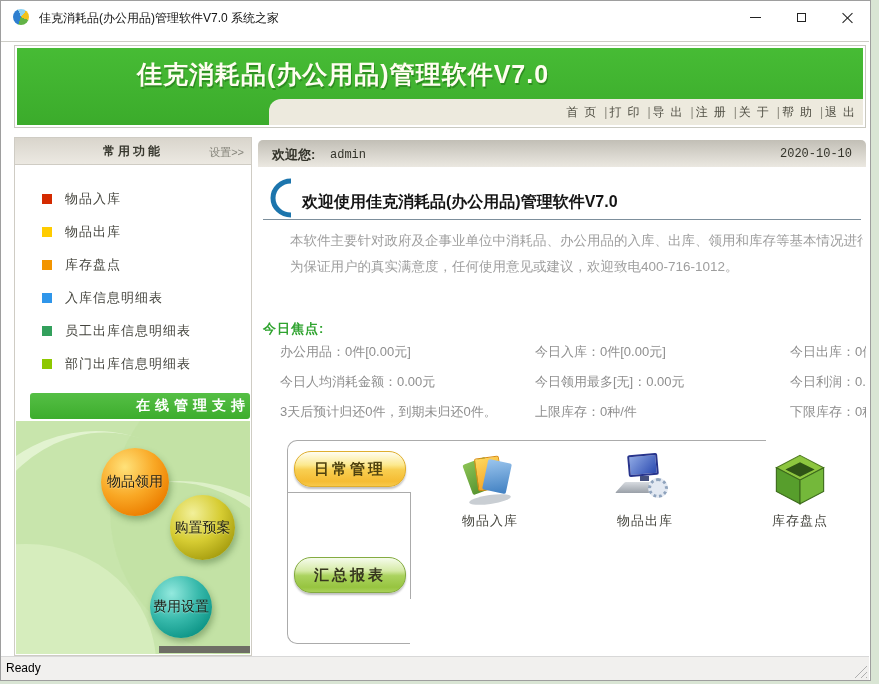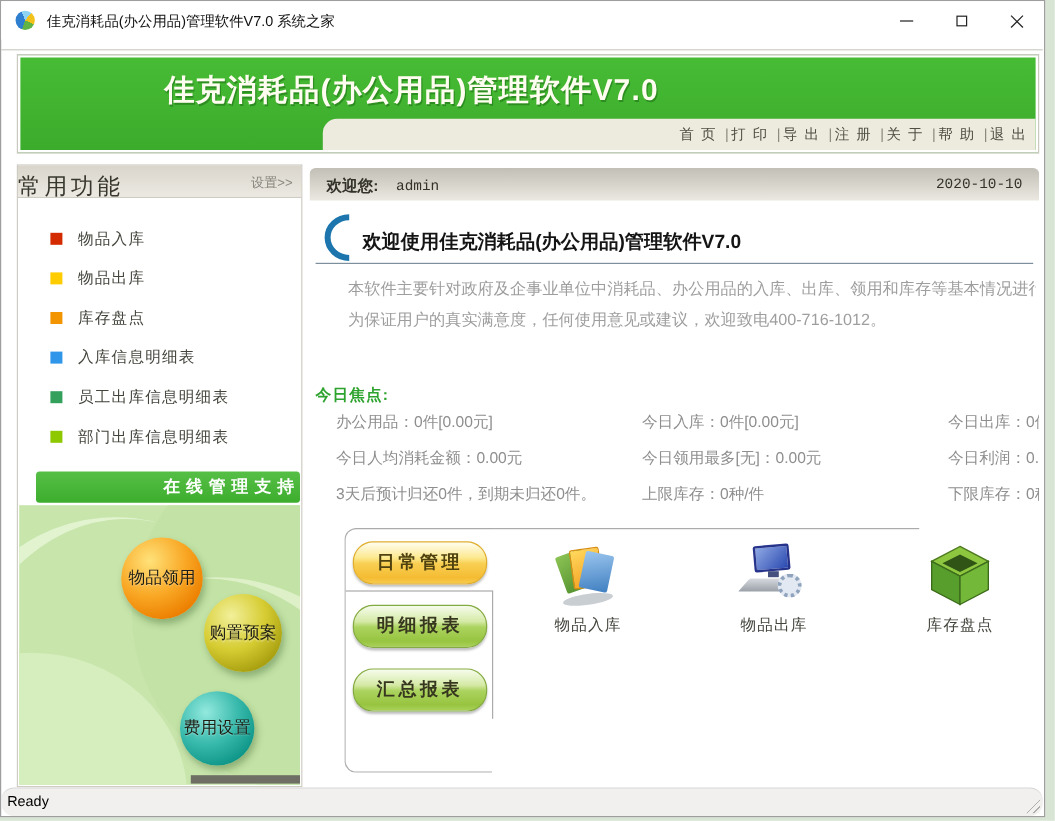--- a/index.html
+++ b/index.html
@@ -29,21 +29,21 @@
     text-shadow:1px 2px 0 rgba(30,110,20,.55); white-space:nowrap; }
   .menu-strip { right:2px; bottom:2px; left:254px; height:26px; background:#edeade; border-top-left-radius:12px;
     display:flex; align-items:center; justify-content:flex-end; }
   .menu-item { font-size:12px; color:#504f44; letter-spacing:6px; padding:0 2px; cursor:pointer; white-space:nowrap; }
   .menu-sep { font-size:12px; color:#8a887c; }
 
   
   .sidebar { left:14px; top:137px; width:238px; height:519px; background:#fff; border:1px solid #cfccc4; }
   .sb-header { left:0; top:0; right:0; height:27px; background:linear-gradient(180deg,#d9d5cc,#ece9e2);
     border-bottom:1px solid #cfccc4; }
-  .sb-header-title { left:0; right:0; top:5px; text-align:left; font-size:19px; font-weight:normal; color:#37372e; letter-spacing:3px; }
+  .sb-header-title { left:0; right:0; top:5px; text-align:center; font-size:12px; font-weight:bold; color:#37372e; letter-spacing:3px; }
   .sb-settings { right:7px; top:7px; font-size:11px; color:#87867c; cursor:pointer; }
   .sb-list { left:0; top:44px; right:0; }
   .sb-item { display:flex; align-items:center; height:33px; padding-left:27px; cursor:pointer; }
   .bullet { width:10px; height:10px; margin-right:13px; flex:0 0 auto; }
   .sb-label { font-size:13px; color:#45453e; letter-spacing:1px; white-space:nowrap; }
   .support-bar { left:15px; right:1px; top:255px; height:26px; border-radius:3px;
     background:linear-gradient(180deg,#55bf45,#3dad2d); display:flex; align-items:center; justify-content:flex-end;font-family:Liberation Mono, monospace; }
   .support-title { font-size:14px; font-weight:bold; color:#fff; letter-spacing:5px; }
   .support-panel { left:1px; right:1px; top:283px; bottom:1px; background:#c8e5ac; overflow:hidden; }
   .leafA { width:280px; height:280px; border-radius:50%; border-left:16px solid #e2f3d0; left:-60px; top:10px; transform:rotate(18deg); }
@@ -111,21 +111,21 @@
   .c-screen { position:absolute; left:10px; top:2px; width:30px; height:22px; border:2px solid #27348c; border-radius:2px;
     background:linear-gradient(135deg,#8fa9e4,#2a49b0); transform:rotate(-5deg); }
   .c-stand { position:absolute; left:22px; top:24px; width:9px; height:5px; background:#45507e; }
   .c-kb { position:absolute; left:2px; top:30px; width:34px; height:11px; background:linear-gradient(180deg,#d7dbe0,#9aa0a8); transform:skewX(-42deg); border-radius:1px; }
   .c-gear { position:absolute; left:30px; top:26px; width:20px; height:20px; border-radius:50%;
     border:3px dotted #8fa3bd; background:#e3e9f2; }
 
   
 
   
-  .statusbar { left:1px; top:656px; width:868px; height:24px; background:#f1f0ee; border-top:1px solid #d8d8d8;border-radius:11px; }
+  .statusbar { left:1px; top:656px; width:868px; height:24px; background:#f1f0ee; border-top:1px solid #d8d8d8; }
   .status-text { left:5px; top:4px; font-size:12px; color:#000; }
   .grip { right:2px; bottom:2px; width:14px; height:14px; cursor:nwse-resize;
     background:repeating-linear-gradient(135deg,transparent 0 3px,#aeaeae 3px 4px);
     clip-path:polygon(100% 0,100% 100%,0 100%); }
 </style>
 </head>
 <body>
 
 <div class="stage">
 
@@ -247,21 +247,20 @@
       <span class="stat-cell">上限库存：0种/件</span>
       <span class="stat-cell">下限库存：0种/件</span>
     </div>
 
     <div class="abs tab-strip"></div>
     <div class="abs pane-top"></div>
     <div class="abs active-underline"></div>
     <div class="abs strip-vline"></div>
 
     <div class="abs tab-btn tab-yellow tab1">日常管理</div>
-    <div class="abs tab-btn tab-green tab2">明细报表</div>
     <div class="abs tab-btn tab-green tab3">汇总报表</div>
 
     <div class="abs shortcut sc1">
       <div class="sc-iconbox">
         <div class="f-base"></div>
           <div class="f-back"></div>
           <div class="f-mid"></div>
           <div class="f-front"></div>
       </div>
       <div class="sc-label">物品入库</div>

